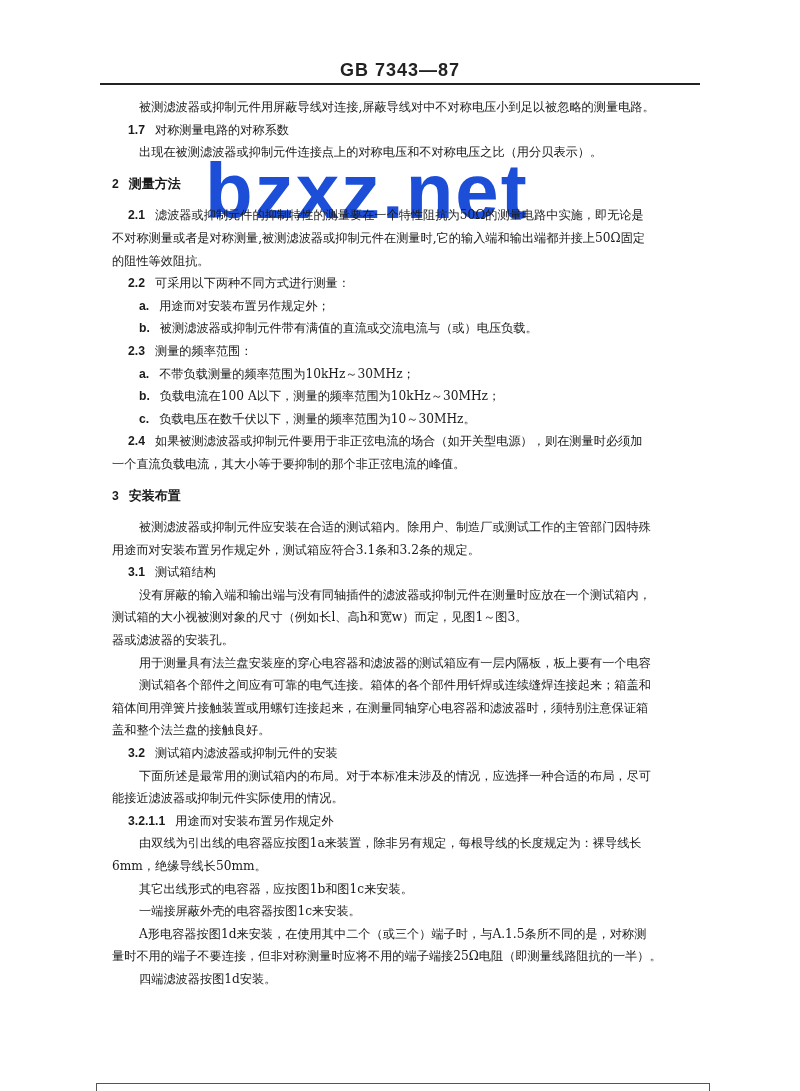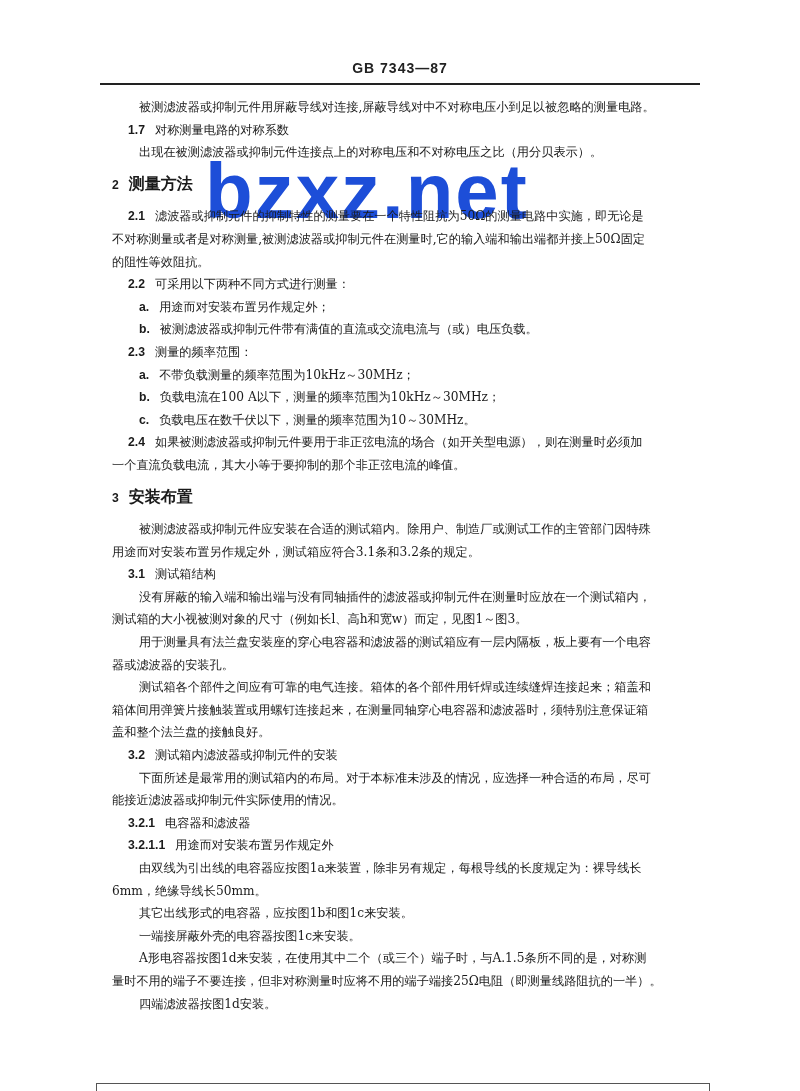--- a/index.html
+++ b/index.html
@@ -1,29 +1,29 @@
 <!DOCTYPE html>
 <html><head>
 <meta charset="utf-8">
 <style>
   html, body { margin:0; padding:0; background:#fff; }
   body { width:800px; height:1091px; position:relative; overflow:hidden;
          font-family:"DejaVu Serif","Liberation Serif",serif; color:#1a1a1a; }
   .page-header { position:absolute; left:0; top:60px; width:800px; text-align:center;
-         font-family:"Liberation Sans","DejaVu Sans",sans-serif; font-weight:bold; font-size:14px; letter-spacing:1px; color:#222; }
+         font-family:"Liberation Sans","DejaVu Sans",sans-serif; font-weight:bold; font-size:18px; letter-spacing:1px; color:#222; }
   .header-rule { position:absolute; left:100px; top:83px; width:600px; height:2px; background:#222; }
   .watermark { position:absolute; left:205px; top:152px; font-family:"Liberation Sans","DejaVu Sans",sans-serif;
          font-weight:bold; font-size:78px; color:#1d4ed8; letter-spacing:2px; z-index:0; line-height:1; }
   .content { position:absolute; left:112px; top:96px; width:600px; z-index:1; }
   .line { font-size:12.2px; line-height:22.6px; white-space:nowrap; }
   .indent1 { padding-left:16px; }
   .indent2 { padding-left:27px; }
   .indent3 { padding-left:27px; }
   .num { font-family:"Liberation Sans","DejaVu Sans",sans-serif; font-weight:bold; margin-right:10px; }
-  .heading { font-weight:bold; font-family:"DejaVu Sans","Liberation Sans",sans-serif; font-size:16px; }
+  .heading { font-weight:bold; font-family:"DejaVu Sans","Liberation Sans",sans-serif; font-size:13px; }
   .gap { height:9px; }
   .footer-box { position:absolute; left:96px; top:1083px; width:612px; height:20px;
          border:1.5px solid #555; border-bottom:none; }
 </style>
 </head>
 <body>
 
 <div class="page-header">GB 7343—87</div>
 <div class="header-rule"></div>
 <div class="watermark">bzxz.net</div>
@@ -48,29 +48,28 @@
     <div class="line indent1"><span class="num">2.4</span><span>如果被测滤波器或抑制元件要用于非正弦电流的场合（如开关型电源），则在测量时必须加</span></div>
     <div class="line"><span>一个直流负载电流，其大小等于要抑制的那个非正弦电流的峰值。</span></div>
     <div class="gap"></div>
     <div class="line"><span class="num">3</span><span class="heading">安装布置</span></div>
     <div class="gap"></div>
     <div class="line indent3"><span>被测滤波器或抑制元件应安装在合适的测试箱内。除用户、制造厂或测试工作的主管部门因特殊</span></div>
     <div class="line"><span>用途而对安装布置另作规定外，测试箱应符合3.1条和3.2条的规定。</span></div>
     <div class="line indent1"><span class="num">3.1</span><span>测试箱结构</span></div>
     <div class="line indent3"><span>没有屏蔽的输入端和输出端与没有同轴插件的滤波器或抑制元件在测量时应放在一个测试箱内，</span></div>
     <div class="line"><span>测试箱的大小视被测对象的尺寸（例如长l、高h和宽w）而定，见图1～图3。</span></div>
+    <div class="line"><span>器或滤波器的安装孔。</span></div>
     <div class="line indent3"><span>用于测量具有法兰盘安装座的穿心电容器和滤波器的测试箱应有一层内隔板，板上要有一个电容</span></div>
-    <div class="line"><span>器或滤波器的安装孔。</span></div>
     <div class="line indent3"><span>测试箱各个部件之间应有可靠的电气连接。箱体的各个部件用钎焊或连续缝焊连接起来；箱盖和</span></div>
     <div class="line"><span>箱体间用弹簧片接触装置或用螺钉连接起来，在测量同轴穿心电容器和滤波器时，须特别注意保证箱</span></div>
     <div class="line"><span>盖和整个法兰盘的接触良好。</span></div>
     <div class="line indent1"><span class="num">3.2</span><span>测试箱内滤波器或抑制元件的安装</span></div>
     <div class="line indent3"><span>下面所述是最常用的测试箱内的布局。对于本标准未涉及的情况，应选择一种合适的布局，尽可</span></div>
     <div class="line"><span>能接近滤波器或抑制元件实际使用的情况。</span></div>
-    <div class="line indent1"><span class="num">3.2.1</span><span>电容器和滤波器</span></div>
     <div class="line indent1"><span class="num">3.2.1.1</span><span>用途而对安装布置另作规定外</span></div>
     <div class="line indent3"><span>由双线为引出线的电容器应按图1a来装置，除非另有规定，每根导线的长度规定为：裸导线长</span></div>
     <div class="line"><span>6mm，绝缘导线长50mm。</span></div>
     <div class="line indent3"><span>其它出线形式的电容器，应按图1b和图1c来安装。</span></div>
     <div class="line indent3"><span>一端接屏蔽外壳的电容器按图1c来安装。</span></div>
     <div class="line indent3"><span>A形电容器按图1d来安装，在使用其中二个（或三个）端子时，与A.1.5条所不同的是，对称测</span></div>
     <div class="line"><span>量时不用的端子不要连接，但非对称测量时应将不用的端子端接25Ω电阻（即测量线路阻抗的一半）。</span></div>
     <div class="line indent3"><span>四端滤波器按图1d安装。</span></div>
   </div>
 

